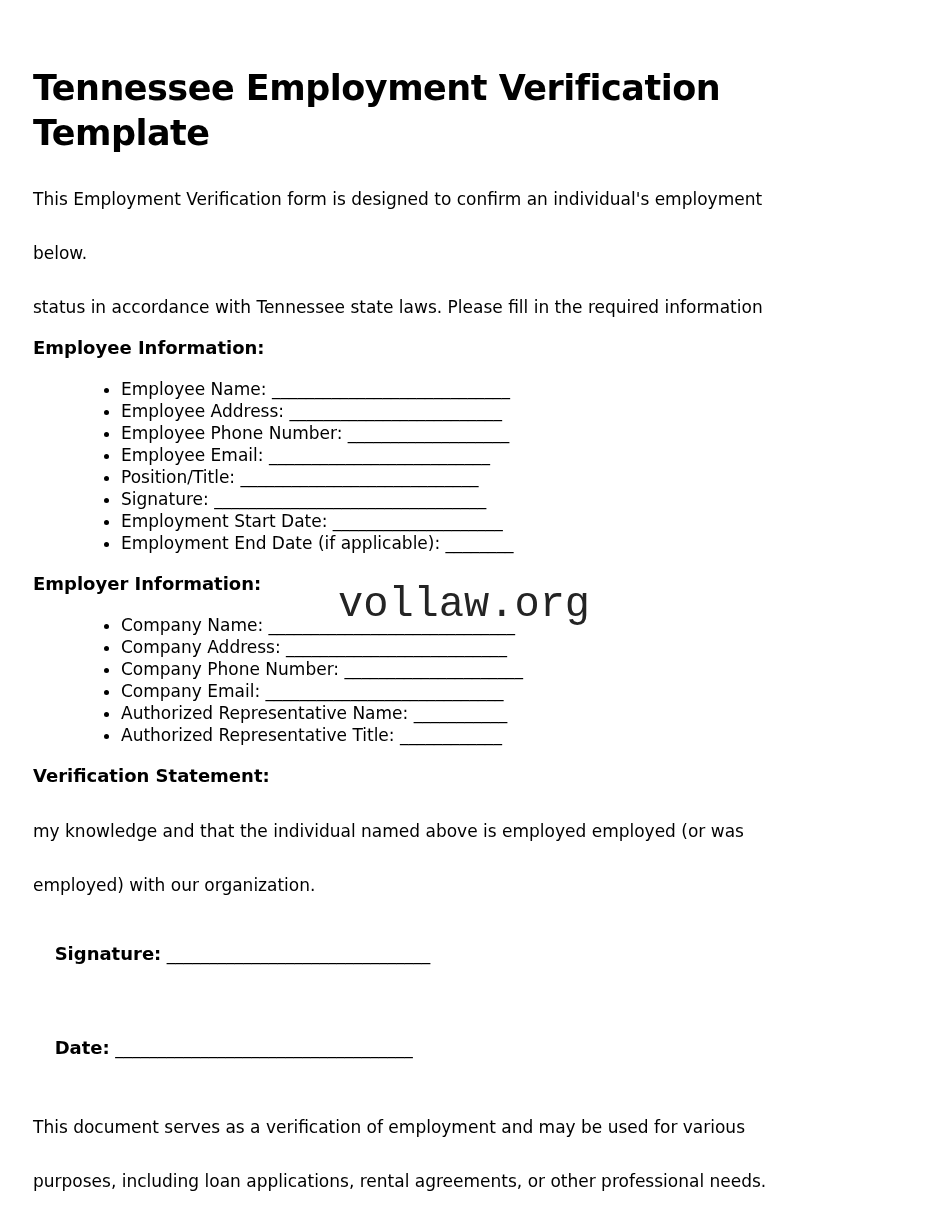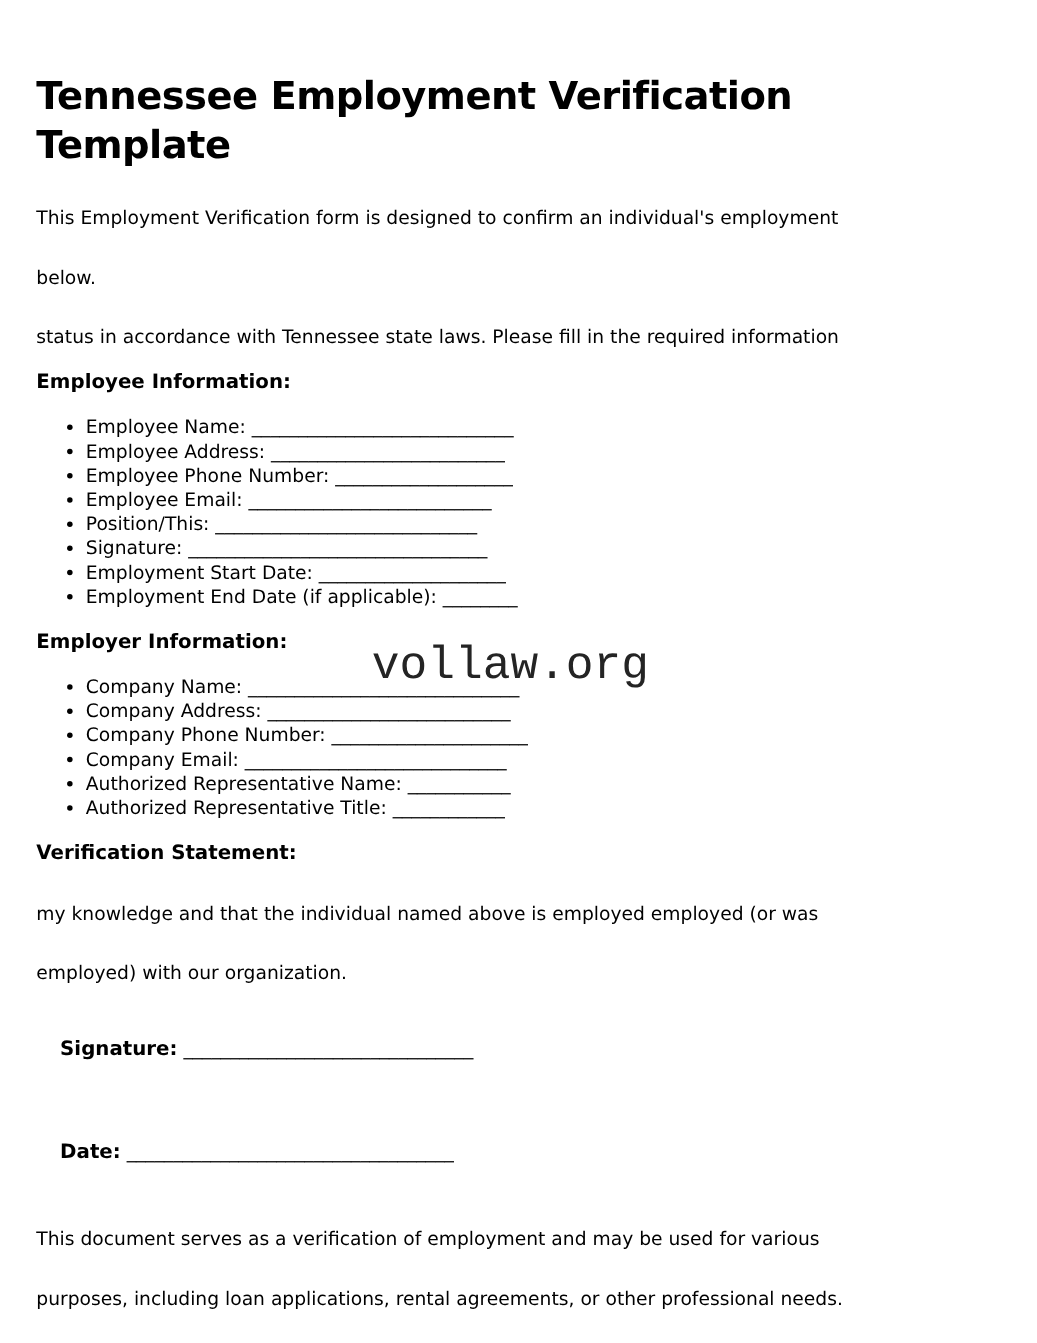--- a/index.html
+++ b/index.html
@@ -36,20 +36,21 @@
   }
   ul.field-list {
     margin: 18px 0 18px 0;
     padding: 0 0 0 45px;
     list-style-type: disc;
   }
   ul.field-list li {
     font-size: 17px;
     line-height: 22px;
     white-space: pre;
+    margin-left: 43px;
   }
   .sig-row {
     margin: 22px 0;
     font-size: 17px;
     line-height: 24px;
     white-space: pre;
   }
   .sig-row .lbl {
     font-weight: bold;
     font-size: 18px;
@@ -81,21 +82,21 @@
     <div class="line">status in accordance with Tennessee state laws. Please fill in the required information</div>
   </div>
 
   <div class="section-heading">Employee Information:</div>
 
   <ul class="field-list">
     <li>Employee Name: ____________________________</li>
     <li>Employee Address: _________________________</li>
     <li>Employee Phone Number: ___________________</li>
     <li>Employee Email: __________________________</li>
-    <li>Position/This: ____________________________</li>
+    <li>Position/Title: ____________________________</li>
     <li>Signature: ________________________________</li>
     <li>Employment Start Date: ____________________</li>
     <li>Employment End Date (if applicable): ________</li>
   </ul>
 
   <div class="section-heading">Employer Information:</div>
 
   <ul class="field-list">
     <li>Company Name: _____________________________</li>
     <li>Company Address: __________________________</li>

